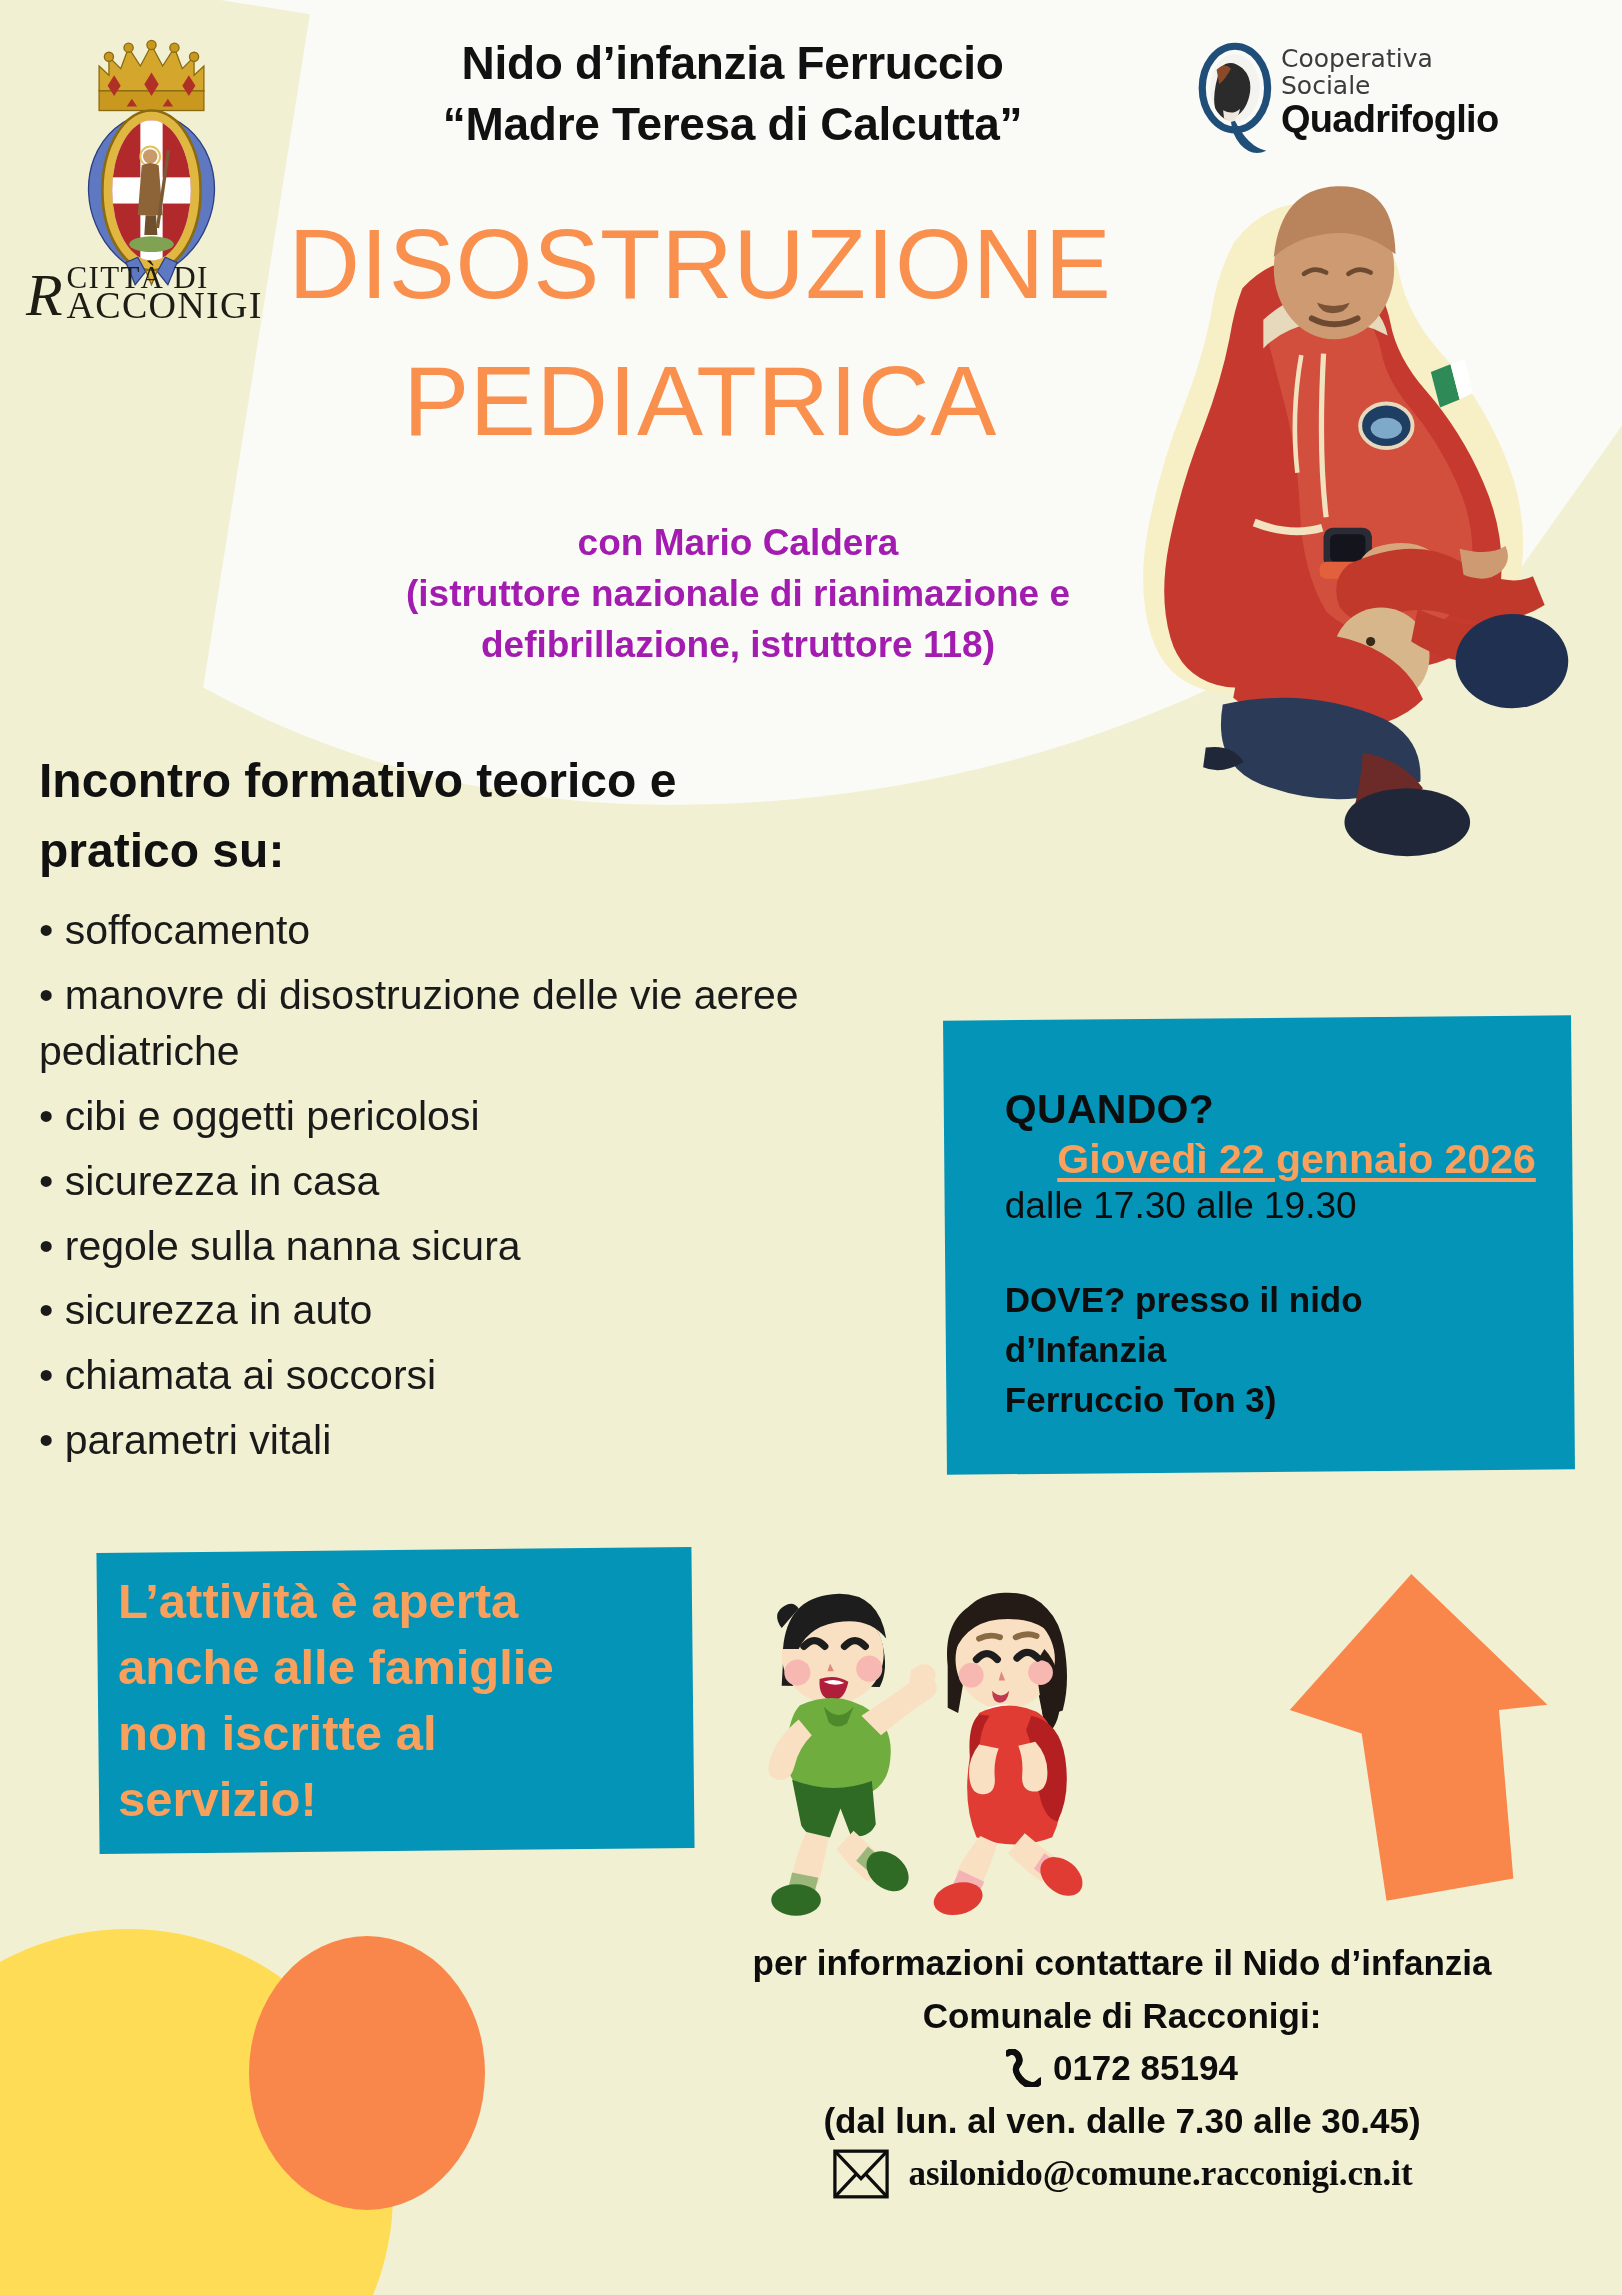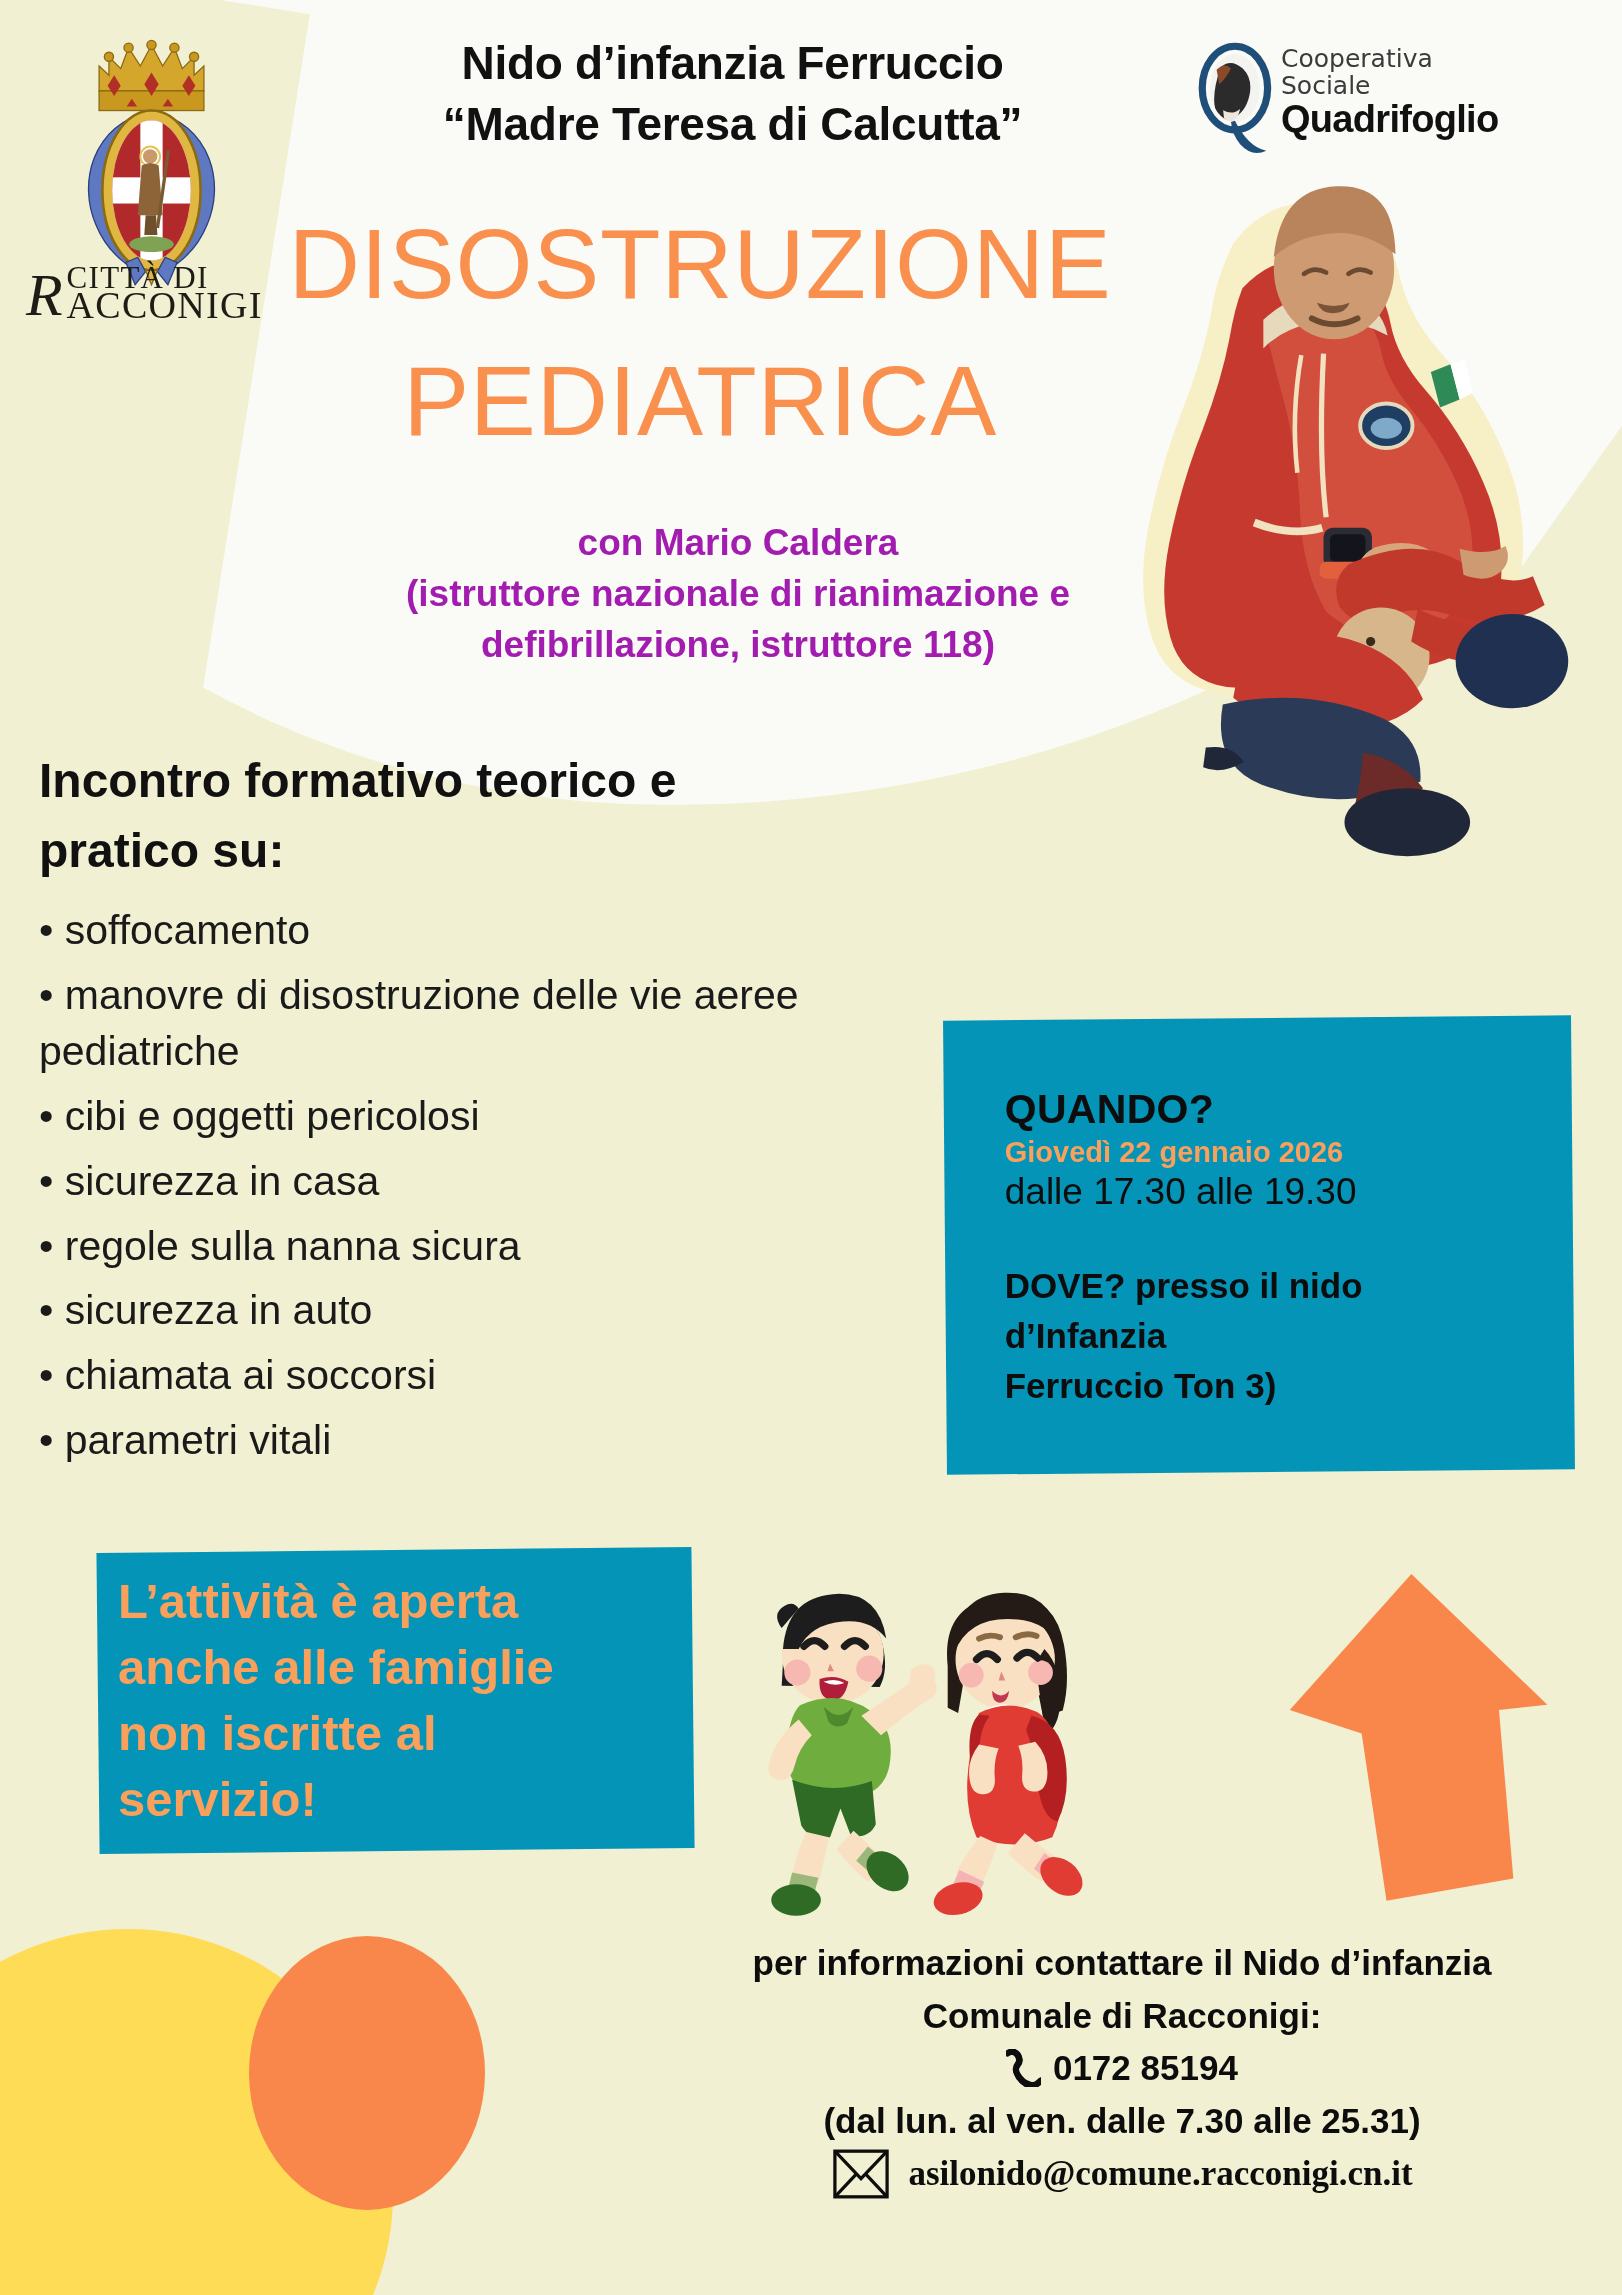--- a/index.html
+++ b/index.html
@@ -143,21 +143,21 @@
 
   
   .box-quando{
     position:absolute; left:945px; top:1018px; width:628px; height:454px;
     background:#0494B7;
     transform:rotate(-0.5deg);
     z-index:11;
   }
   .box-quando .inner{ transform:rotate(0.5deg); padding:68px 37px 0 60px; }
   .q-title{ font-size:41px; font-weight:bold; color:#0d0d0d; letter-spacing:0.3px; margin-bottom:2.6px;}
-  .q-date{ font-size:29px; font-weight:bold; color:#F9A05C; text-underline-offset:5.2px;}
+  .q-date{ font-size:41px; font-weight:bold; color:#F9A05C; text-decoration:underline; text-underline-offset:5.2px;text-align:right;}
   .q-time{ font-size:37px; color:#0d0d0d; margin-top:2.6px;}
   .q-where{
     margin-top:48px; font-size:35px; font-weight:bold; color:#0d0d0d;
     text-align:left; line-height:1.42; padding-right:22px;
   }
 
   
   .box-aperta{
     position:absolute; left:98px; top:1550px; width:595px; height:301px;
     background:#0494B7;
@@ -470,21 +470,21 @@
       <span class="foot-line">Comunale di Racconigi:</span>
       <span class="foot-phone">
         <span class="ico">
           <svg width="35" height="38" viewBox="0 0 54 58" xmlns="http://www.w3.org/2000/svg">
             <path d="M12 4 q14 -4 18 6 q4 10 -2 16 q-6 6 -2 16 q5 12 16 18 q10 6 16 0 q8 -8 16 0" fill="none" stroke="#0d0d0d" stroke-width="9" stroke-linecap="round" transform="translate(-6,2) scale(0.88)"></path>
             <path d="M8 8 q10 -8 18 2 q8 10 2 18 q-8 10 0 22 q8 14 22 18 q12 4 18 -4 q8 -10 16 2" fill="none" stroke="#0d0d0d" stroke-width="12" stroke-linecap="round" transform="translate(-4,0) scale(0.8)"></path>
           </svg>
         </span>
         <span>0172 85194</span>
       </span>
-      <span class="foot-line">(dal lun. al ven. dalle 7.30 alle 25.31)</span>
+      <span class="foot-line">(dal lun. al ven. dalle 7.30 alle 30.45)</span>
       <span class="foot-mail">
         <span class="ico">
           <svg width="60" height="54" viewBox="0 0 92 82" xmlns="http://www.w3.org/2000/svg">
             <rect x="6" y="6" width="80" height="70" fill="none" stroke="#0d0d0d" stroke-width="5"></rect>
             <path d="M6 6 L46 48 L86 6" fill="none" stroke="#0d0d0d" stroke-width="5"></path>
             <path d="M6 76 L38 42 M86 76 L54 42" fill="none" stroke="#0d0d0d" stroke-width="5"></path>
           </svg>
         </span>
         <span>asilonido@comune.racconigi.cn.it</span>
       </span>

